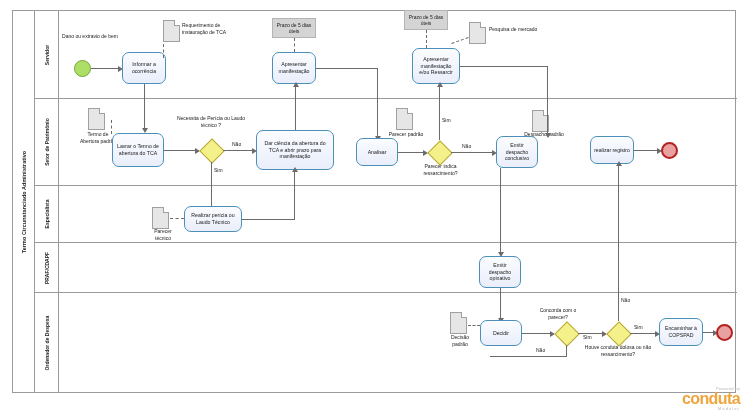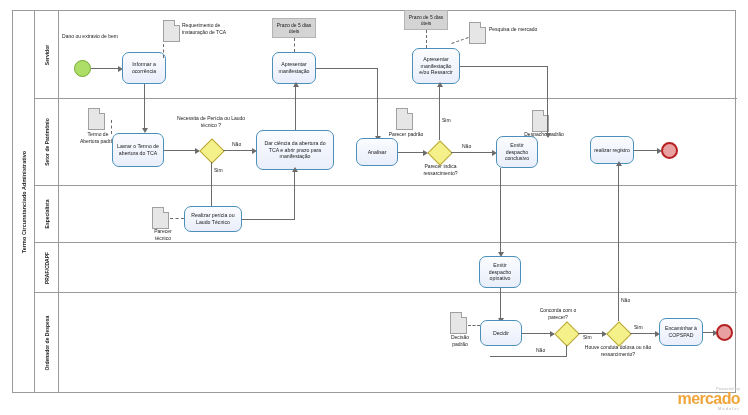--- a/index.html
+++ b/index.html
@@ -241,17 +241,17 @@
   <div class="ln lnh" style="left:703px;top:332px;width:12px;"></div>
   <div class="arw r" style="left:713px;top:329.5px;"></div>
   <div class="event end" style="left:716px;top:324px;width:17px;height:17px;"></div>
 
   <div class="ln lnv" style="left:618px;top:164px;height:157px;"></div>
   <div class="arw u" style="left:615.5px;top:161px;"></div>
   <div class="elabel" style="left:621px;top:297px;">Não</div>
 
   <div class="logo">
     <div class="pw">Powered by</div>
-    <div class="bz">mercado</div>
+    <div class="bz">conduta</div>
     <div class="md">Modeler</div>
   </div>
 
 </div>
 
 </body></html>

